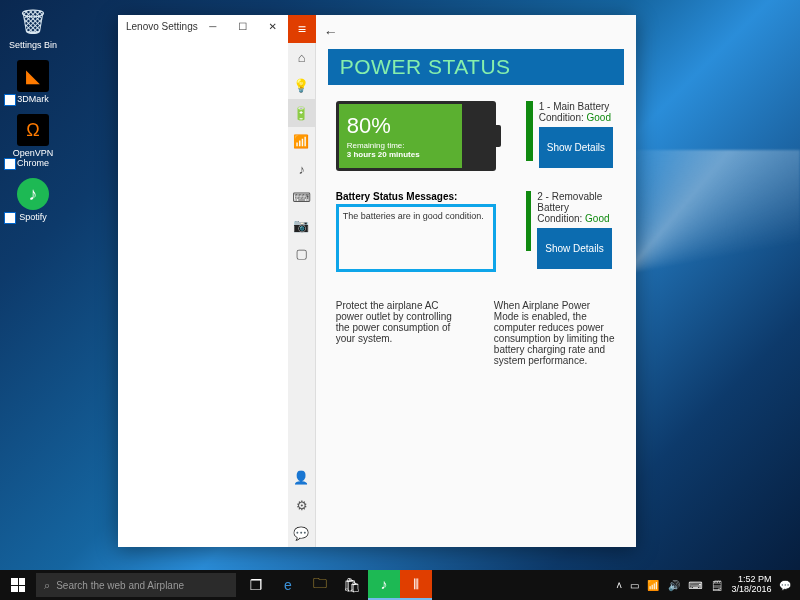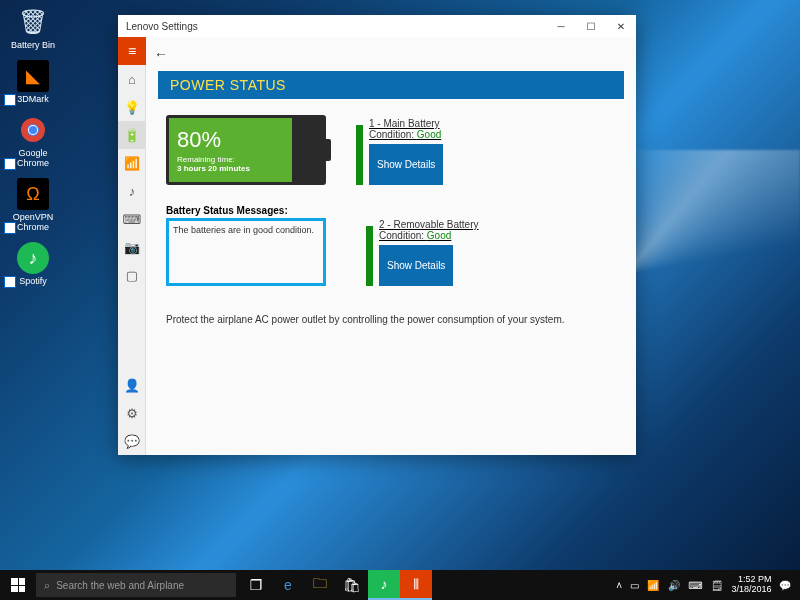--- a/index.html
+++ b/index.html
@@ -30,49 +30,49 @@
 .win-logo span { background: #fff; }
 .searchbox { width: 200px; height: 24px; background: #2b2b2b; display: flex; align-items: center; padding: 0 8px; color: #999; font-size: 10px; margin-right: 4px; }
 .searchbox .sicon { margin-right: 6px; font-size: 11px; }
 .task-icons { display: flex; align-items: center; height: 100%; }
 .ticon { width: 32px; height: 30px; display: flex; align-items: center; justify-content: center; cursor: pointer; font-size: 14px; }
 .ticon.active { border-bottom: 2px solid #76b9ed; }
 .tray { margin-left: auto; display: flex; align-items: center; gap: 8px; padding: 0 8px; font-size: 10px; }
 .tray .clock { text-align: right; line-height: 1.1; font-size: 9px; }
 
 
-.window { position: absolute; top: 15px; left: 118px; width: 518px; height: 440px; background: #fff; box-shadow: 0 4px 20px rgba(0,0,0,0.4); display: flex; flex-direction: column; }
+.window { position: absolute; top: 15px; left: 118px; width: 518px; height: 532px; background: #fff; box-shadow: 0 4px 20px rgba(0,0,0,0.4); display: flex; flex-direction: row; }
 .titlebar { height: 22px; background: #fff; display: flex; align-items: center; font-size: 10px; padding-left: 8px; color: #333; }
 .titlebar .tbtns { margin-left: auto; display: flex; }
 .titlebar .tbtn { width: 30px; height: 22px; display: flex; align-items: center; justify-content: center; cursor: pointer; font-size: 10px; color: #333; }
 
 .app-body { flex: 1; display: flex; overflow: hidden; }
 
 
 .sidebar { width: 28px; background: #f0f0f0; display: flex; flex-direction: column; border-right: 1px solid #ddd; }
 .hamburger { width: 28px; height: 28px; background: #e03e00; color: #fff; display: flex; align-items: center; justify-content: center; cursor: pointer; font-size: 14px; }
 .sicon-item { width: 28px; height: 28px; display: flex; align-items: center; justify-content: center; cursor: pointer; color: #555; font-size: 13px; }
 .sicon-item.active { background: #ddd; }
 .sidebar-spacer { flex: 1; }
 
 
 .content { flex: 1; background: #fafafa; overflow-y: auto; }
 .back-row { padding: 6px 8px; }
 .back-btn { font-size: 14px; color: #333; cursor: pointer; display: inline-block; }
-.section-header { background: #0c6cb0; color: #fde047; padding: 6px 12px; font-size: 14px; font-weight: 300; letter-spacing: 0.5px; margin: 4px 12px 16px 12px; }
+.section-header { background: #0c6cb0; color: #86efac; padding: 6px 12px; font-size: 21px; font-weight: 300; letter-spacing: 0.5px; margin: 4px 12px 16px 12px; }
 
 .power-row { display: flex; gap: 30px; padding: 0 20px 20px 20px; }
 .battery-visual { width: 160px; height: 70px; background: #2a2a2a; border-radius: 3px; position: relative; padding: 3px; }
 .battery-visual::after { content: ""; position: absolute; right: -5px; top: 24px; width: 5px; height: 22px; background: #2a2a2a; border-radius: 0 2px 2px 0; }
 .battery-fill { width: 80%; height: 100%; background: #5bb030; color: #fff; padding: 6px 8px; display: flex; flex-direction: column; justify-content: center; }
 .batt-pct { font-size: 22px; font-weight: 300; }
 .batt-rem-label { font-size: 8px; margin-top: 2px; }
 .batt-rem-time { font-size: 8px; font-weight: bold; }
 
-.batt-info { display: flex; align-items: flex-end; text-decoration: underline; }
+.batt-info { display: flex; align-items: flex-start; }
 .batt-bar { width: 7px; height: 60px; background: #108a10; margin-right: 6px; }
 .batt-text { font-size: 10px; color: #333; }
 .batt-text .cond-good { color: #108a10; }
 .details-btn { margin-top: 4px; background: #0c6cb0; color: #fff; border: none; padding: 15px 8px; font-size: 10px; cursor: pointer; }
 
 .status-row { display: flex; gap: 30px; padding: 0 20px 20px 20px; }
 .status-box-wrap { width: 170px; }
 .status-label { font-size: 10px; font-weight: bold; margin-bottom: 2px; }
 .status-box { border: 3px solid #0ea5e9; width: 160px; height: 68px; padding: 4px; font-size: 9px; color: #333; }
 
@@ -85,36 +85,25 @@
 .content::-webkit-scrollbar-thumb { background: #bbb; }
 </style>
 </head>
 <body>
 
 <div class="desktop"></div>
 
 <div class="desktop-icons">
   <div class="dicon">
     <div class="ibox" style="color:#d8e6f0;font-size:24px">🗑</div>
-    <span>Battery Bin</span>
+    <span>Settings Bin</span>
   </div>
   <div class="dicon shortcut">
     <div class="ibox" style="background:#000;color:#ff7b00">◣</div>
     <span>3DMark</span>
-  </div>
-  <div class="dicon shortcut">
-    <div class="ibox">
-      <svg width="26" height="26" viewBox="0 0 26 26">
-          <circle cx="13" cy="13" r="12" fill="#db4437"></circle>
-          <circle cx="13" cy="13" r="6" fill="#4285f4"></circle>
-          <circle cx="13" cy="13" r="5" fill="#fff"></circle>
-          <circle cx="13" cy="13" r="4" fill="#4285f4"></circle>
-        </svg>
-    </div>
-    <span>Google Chrome</span>
   </div>
   <div class="dicon shortcut">
     <div class="ibox" style="background:#000;color:#ff7b00">Ω</div>
     <span>OpenVPN Chrome</span>
   </div>
   <div class="dicon shortcut">
     <div class="ibox" style="background:#1db954;color:#fff;border-radius:50%">♪</div>
     <span>Spotify</span>
   </div>
 </div>
@@ -180,20 +169,21 @@
           <div class="batt-text">
             <div>2 - Removable Battery</div>
             <div><span>Condition: </span><span class="cond-good">Good</span></div>
             <button class="details-btn">Show Details</button>
           </div>
         </div>
       </div>
 
       <div class="apm-desc">
         <div>Protect the airplane AC power outlet by controlling the power consumption of your system.</div>
+        <div>When Airplane Power Mode is enabled, the computer reduces power consumption by limiting the battery charging rate and system performance.</div>
       </div>
     </div>
   </div>
 </div>
 
 <div class="taskbar">
   <div class="start-btn">
     <div class="win-logo">
         <span></span>
         <span></span>

